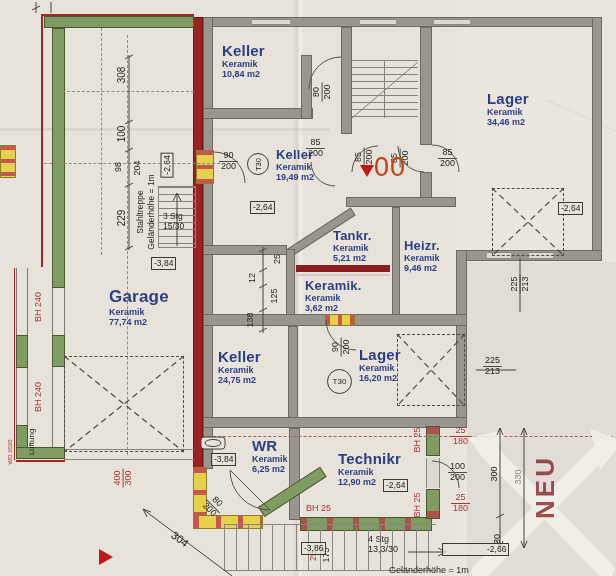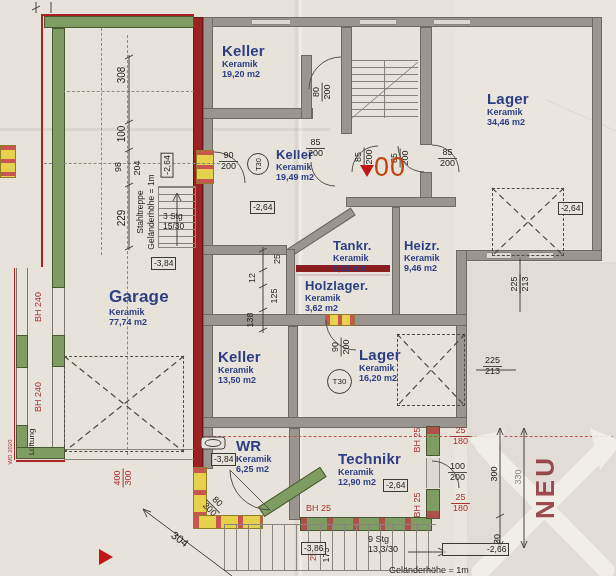--- a/index.html
+++ b/index.html
@@ -175,63 +175,63 @@
 
     <g stroke="#44423c" stroke-width="1" fill="#e7e3da">
       <rect x="201" y="437" width="24" height="12" rx="3"></rect>
       <ellipse cx="213" cy="443" rx="8" ry="3.5"></ellipse>
     </g>
   </svg>
 
   <div class="abs room" style="left:222px;top:42px;">
     <div class="nm">Keller</div>
     <div class="sub">Keramik</div>
-    <div class="sub">19,20 m2</div>
+    <div class="sub">10,84 m2</div>
   </div>
   <div class="abs room" style="left:487px;top:90px;">
     <div class="nm">Lager</div>
     <div class="sub">Keramik</div>
     <div class="sub">34,46 m2</div>
   </div>
   <div class="abs room" style="left:276px;top:147px;">
     <div class="nm sm">Keller</div>
     <div class="sub">Keramik</div>
     <div class="sub">19,49 m2</div>
   </div>
-  <div class="abs room" style="left:333px;top:228px;margin-top:10px;">
+  <div class="abs room" style="left:333px;top:228px;">
     <div class="nm sm">Tankr.</div>
     <div class="sub">Keramik</div>
     <div class="sub">5,21 m2</div>
   </div>
   <div class="abs room" style="left:404px;top:238px;">
     <div class="nm sm">Heizr.</div>
     <div class="sub">Keramik</div>
     <div class="sub">9,46 m2</div>
   </div>
   <div class="abs room" style="left:305px;top:278px;">
-    <div class="nm sm">Holzlager.</div>
+    <div class="nm sm">Keramik.</div>
     <div class="sub">Keramik</div>
     <div class="sub">3,62 m2</div>
   </div>
   <div class="abs room" style="left:109px;top:287px;">
     <div class="nm lg">Garage</div>
     <div class="sub">Keramik</div>
     <div class="sub">77,74 m2</div>
   </div>
   <div class="abs room" style="left:218px;top:348px;">
     <div class="nm">Keller</div>
     <div class="sub">Keramik</div>
-    <div class="sub">13,50 m2</div>
+    <div class="sub">24,75 m2</div>
   </div>
   <div class="abs room" style="left:359px;top:346px;">
     <div class="nm">Lager</div>
     <div class="sub">Keramik</div>
     <div class="sub">16,20 m2</div>
   </div>
-  <div class="abs room" style="left:236px;top:437px;">
+  <div class="abs room" style="left:252px;top:437px;">
     <div class="nm">WR</div>
     <div class="sub">Keramik</div>
     <div class="sub">6,25 m2</div>
   </div>
   <div class="abs room" style="left:338px;top:450px;">
     <div class="nm">Technikr</div>
     <div class="sub">Keramik</div>
     <div class="sub">12,90 m2</div>
   </div>
 
@@ -343,18 +343,18 @@
 
   <div class="abs r90" style="left:146px;top:212px;font-size:8.5px;color:#26261f;text-align:center;line-height:1.25;white-space:nowrap;">
     <div>Stahltreppe</div>
     <div>Geländerhöhe = 1m</div>
   </div>
   <div class="abs dim" style="left:163px;top:211px;font-size:8.5px;">
     <div>3 Stg</div>
     <div>15/30</div>
   </div>
   <div class="abs dim" style="left:368px;top:534px;">
-    <div>9 Stg</div>
+    <div>4 Stg</div>
     <div>13,3/30</div>
   </div>
   <span class="abs dim" style="left:389px;top:565px;">Geländerhöhe = 1m</span>
 
 </div>
 
 </body></html>

